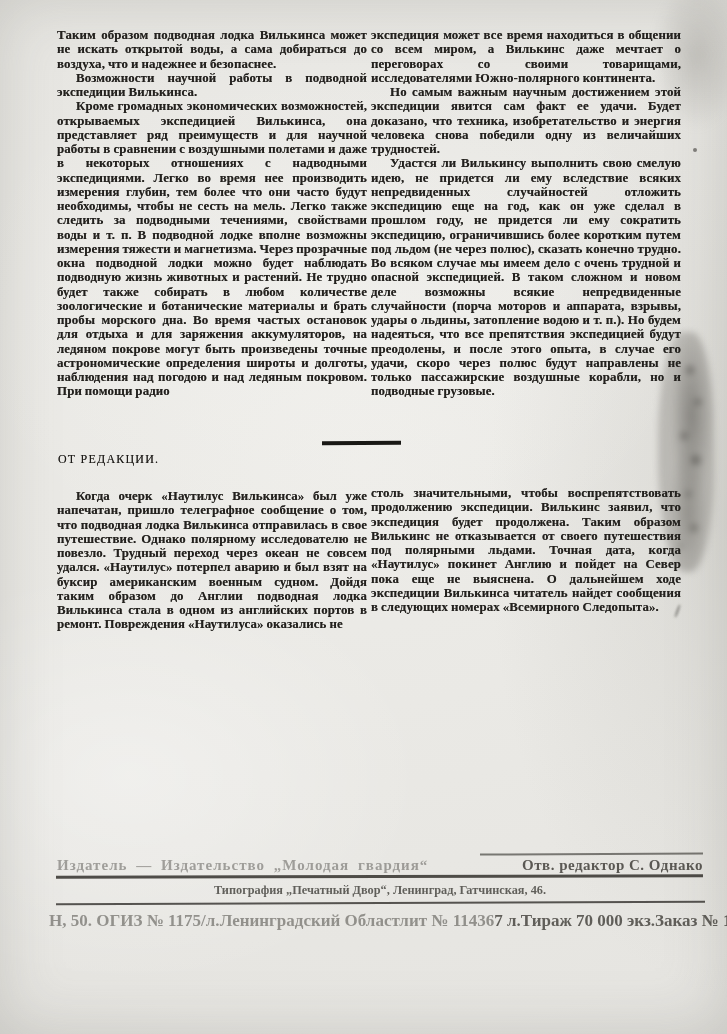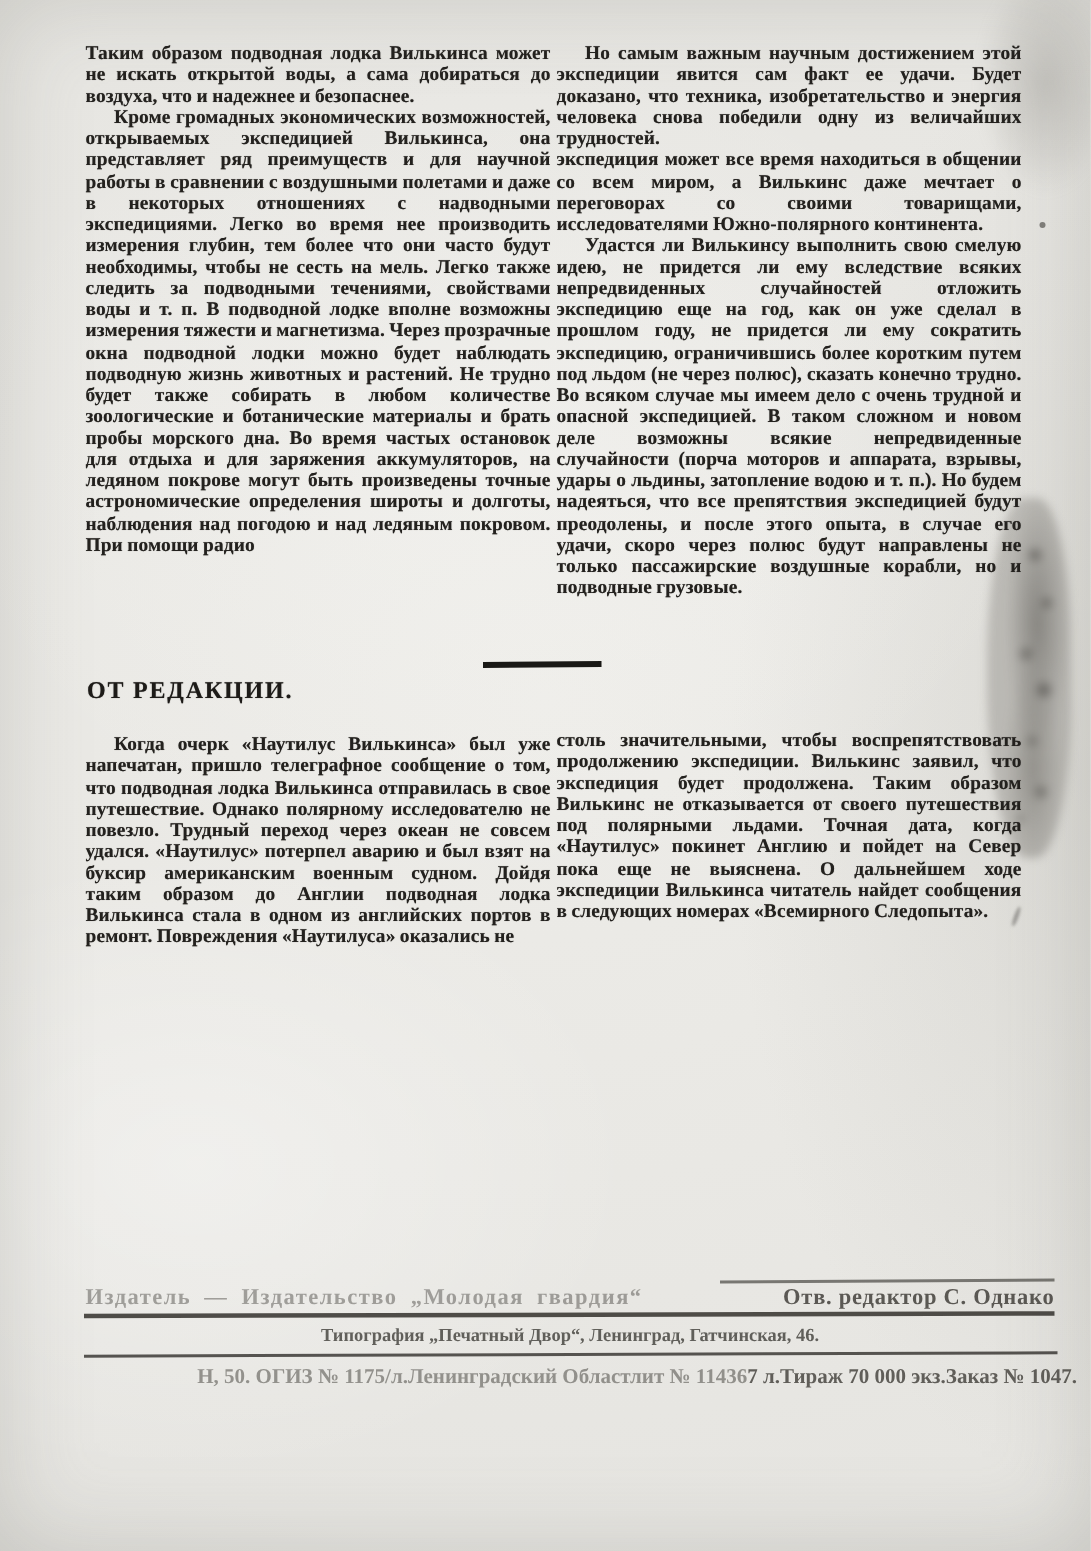--- a/index.html
+++ b/index.html
@@ -52,54 +52,55 @@
   .para.indent{text-indent:19px;}
   #article-left{left:57px;top:28px;height:400px;overflow:hidden;}
   #article-right{left:371px;top:28px;height:398px;overflow:hidden;}
   #edit-left{left:57px;top:489px;height:176px;overflow:hidden;}
   #edit-right{left:371px;top:486px;height:170px;overflow:hidden;}
 
   .divider{position:absolute;left:322px;top:441px;width:79px;height:4px;background:#191815;transform:rotate(-0.4deg);}
 
   .section-title{
     position:absolute;left:58px;top:452px;
-    font-size:16px;font-weight:700;letter-spacing:1.2px;color:#1d1b18;
+    font-size:12px;font-weight:400;letter-spacing:1.2px;color:#1d1b18;
     text-shadow:0 0 0.6px rgba(25,23,20,0.6);
   }
 
   
   .footer-row1{position:absolute;left:57px;top:857px;width:646px;display:flex;justify-content:space-between;font-size:15px;font-weight:700;}
   .publisher{color:rgba(75,73,68,0.48);filter:blur(0.4px);letter-spacing:1px;word-spacing:4px;}
   .editor{color:rgba(55,53,48,0.80);letter-spacing:0.5px;}
   .rule-top{position:absolute;left:480px;top:853px;width:223px;height:2px;background:rgba(60,58,54,0.65);transform:rotate(-0.3deg);}
   .rule1{position:absolute;left:56px;top:875px;width:647px;height:2.5px;background:rgba(50,48,44,0.85);transform:rotate(-0.15deg);}
   .footer-row2{position:absolute;left:57px;top:883px;width:646px;text-align:center;font-size:12.3px;font-weight:700;color:rgba(58,56,51,0.78);}
   .rule2{position:absolute;left:56px;top:902px;width:649px;height:2.2px;background:rgba(52,50,46,0.82);transform:rotate(-0.2deg);}
-  .footer-row3{position:absolute;left:69px;top:911px;width:649px;display:flex;justify-content:flex-end;font-size:14px;font-weight:700;color:rgba(62,60,55,0.8);}
+  .footer-row3{position:absolute;left:49px;top:911px;width:649px;display:flex;justify-content:space-between;font-size:17px;font-weight:700;color:rgba(62,60,55,0.8);}
   .footer-row3 span{white-space:nowrap;}
   .imp-faded{color:rgba(75,73,68,0.55);filter:blur(0.3px);}
 </style>
 </head>
 <body>
 
 <div class="page">
 
   <div class="smudge-topright"></div>
   <div class="smudge-right"></div>
   <div class="speck1"></div>
   <div class="speck2"></div>
 
   <div class="col" id="article-left">
       <p class="para">Таким образом подводная лодка Вилькинса может не искать открытой воды, а сама добираться до воздуха, что и надежнее и безопаснее.</p>
+      <p class="para indent">Возможности научной работы в подводной экспедиции Вилькинса.</p>
       <p class="para indent">Кроме громадных экономических возможностей, открываемых экспедицией Вилькинса, она представляет ряд преимуществ и для научной работы в сравнении с воздушными полетами и даже в некоторых отношениях с надводными экспедициями. Легко во время нее производить измерения глубин, тем более что они часто будут необходимы, чтобы не сесть на мель. Легко также следить за подводными течениями, свойствами воды и т. п. В подводной лодке вполне возможны измерения тяжести и магнетизма. Через прозрачные окна подводной лодки можно будет наблюдать подводную жизнь животных и растений. Не трудно будет также собирать в любом количестве зоологические и ботанические материалы и брать пробы морского дна. Во время частых остановок для отдыха и для заряжения аккумуляторов, на ледяном покрове могут быть произведены точные астрономические определения широты и долготы, наблюдения над погодою и над ледяным покровом. При помощи радио</p>
     </div>
 
   <div class="col" id="article-right">
+      <p class="para">экспедиция может все время находиться в общении со всем миром, а Вилькинс даже мечтает о переговорах со своими товарищами, исследователями Южно-полярного континента.</p>
       <p class="para indent">Но самым важным научным достижением этой экспедиции явится сам факт ее удачи. Будет доказано, что техника, изобретательство и энергия человека снова победили одну из величайших трудностей.</p>
-      <p class="para">экспедиция может все время находиться в общении со всем миром, а Вилькинс даже мечтает о переговорах со своими товарищами, исследователями Южно-полярного континента.</p>
       <p class="para indent">Удастся ли Вилькинсу выполнить свою смелую идею, не придется ли ему вследствие всяких непредвиденных случайностей отложить экспедицию еще на год, как он уже сделал в прошлом году, не придется ли ему сократить экспедицию, ограничившись более коротким путем под льдом (не через полюс), сказать конечно трудно. Во всяком случае мы имеем дело с очень трудной и опасной экспедицией. В таком сложном и новом деле возможны всякие непредвиденные случайности (порча моторов и аппарата, взрывы, удары о льдины, затопление водою и т. п.). Но будем надеяться, что все препятствия экспедицией будут преодолены, и после этого опыта, в случае его удачи, скоро через полюс будут направлены не только пассажирские воздушные корабли, но и подводные грузовые.</p>
     </div>
 
   <div class="divider"></div>
 
   <div class="section-title">ОТ РЕДАКЦИИ.</div>
 
   <div class="col" id="edit-left">
       <p class="para indent">Когда очерк «Наутилус Вилькинса» был уже напечатан, пришло телеграфное сообщение о том, что подводная лодка Вилькинса отправилась в свое путешествие. Однако полярному исследователю не повезло. Трудный переход через океан не совсем удался. «Наутилус» потерпел аварию и был взят на буксир американским военным судном. Дойдя таким образом до Англии подводная лодка Вилькинса стала в одном из английских портов в ремонт. Повреждения «Наутилуса» оказались не</p>
     </div>

